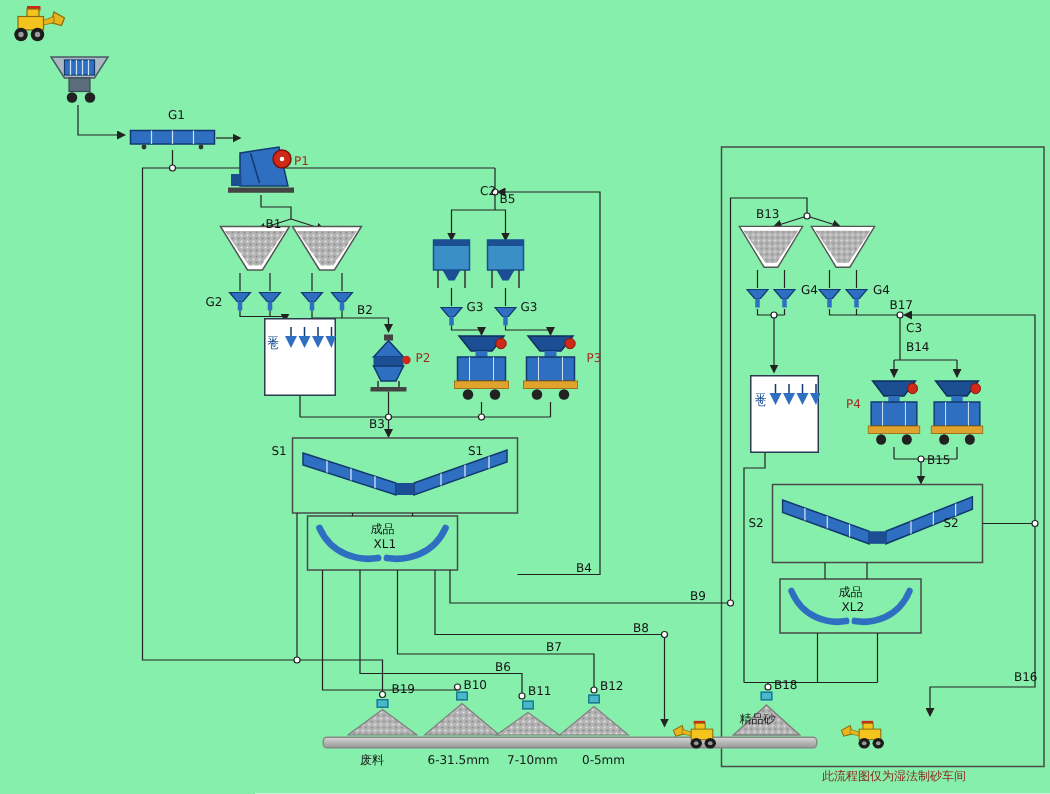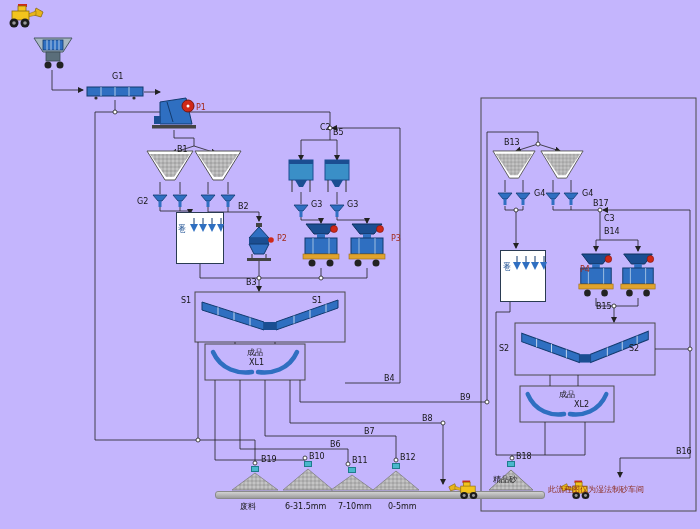--- a/index.html
+++ b/index.html
@@ -1,18 +1,18 @@
 <!DOCTYPE html>
 <html><head>
 <meta charset="utf-8">
 <style>
   *{margin:0;padding:0;box-sizing:border-box}
   html,body{width:700px;height:529px;background:#fff;overflow:hidden}
   body{font-family:"DejaVu Sans",sans-serif;position:relative}
-  .canvas{position:absolute;left:0;top:0;width:700px;height:529px;background:#c4b5fd}
+  .canvas{position:absolute;left:0;top:0;width:700px;height:529px;background:#86efac}
   .wires{position:absolute;left:0;top:0;z-index:1}
   .eq{position:absolute;z-index:3}
   .belt{position:absolute;background:linear-gradient(#d2d2d2,#9c9c9c);border:1px solid #8a8a8a;border-radius:3px;z-index:2}
   .chute{position:absolute;width:8px;height:6px;background:#49b8cc;border:1px solid #1f7c8c;z-index:4}
   .pcbox{position:absolute;border:1px solid #2a3b52;background:#fff;z-index:3}
   .lbl{position:absolute;font-size:8px;line-height:1;color:#151515;white-space:nowrap;z-index:6}
   .red{color:#a32b1c}
   .cap{color:#8b2a1a}
   .vlbl{position:absolute;writing-mode:vertical-rl;text-orientation:upright;font-size:7.5px;line-height:1;letter-spacing:1px;color:#1b4e92;z-index:6}
   .flip{transform:scaleX(-1)}
@@ -404,28 +404,28 @@
   <span class="lbl" style="left:309px;top:453px">B10</span>
   <span class="lbl" style="left:352px;top:457px">B11</span>
   <span class="lbl" style="left:400px;top:454px">B12</span>
   <span class="lbl" style="left:504px;top:139px">B13</span>
   <span class="lbl" style="left:534px;top:190px">G4</span>
   <span class="lbl" style="left:582px;top:190px">G4</span>
   <span class="lbl" style="left:593px;top:200px">B17</span>
   <span class="lbl" style="left:604px;top:215px">C3</span>
   <span class="lbl" style="left:604px;top:228px">B14</span>
   <span class="vlbl" style="left:503px;top:256px">平仓</span>
-  <span class="lbl red" style="left:580px;top:266px">P4</span>
-  <span class="lbl" style="left:596px;top:303px">B15</span>
+  <span class="lbl red" style="left:564px;top:266px">P4</span>
+  <span class="lbl" style="left:618px;top:303px">B15</span>
   <span class="lbl" style="left:499px;top:345px">S2</span>
   <span class="lbl" style="left:629px;top:345px">S2</span>
   <span class="lbl" style="left:559px;top:391px">成品</span>
-  <span class="lbl" style="left:574px;top:401px">XL2</span>
+  <span class="lbl" style="left:561px;top:401px">XL2</span>
   <span class="lbl" style="left:676px;top:448px">B16</span>
   <span class="lbl" style="left:516px;top:453px">B18</span>
   <span class="lbl" style="left:493px;top:476px">精品砂</span>
   <span class="lbl" style="left:240px;top:503px">废料</span>
   <span class="lbl" style="left:285px;top:503px">6-31.5mm</span>
   <span class="lbl" style="left:338px;top:503px">7-10mm</span>
   <span class="lbl" style="left:388px;top:503px">0-5mm</span>
-  <span class="lbl cap" style="left:548px;top:486px">此流程图仅为湿法制砂车间</span>
+  <span class="lbl cap" style="left:548px;top:514px">此流程图仅为湿法制砂车间</span>
 
 </div>
 
 </body></html>

